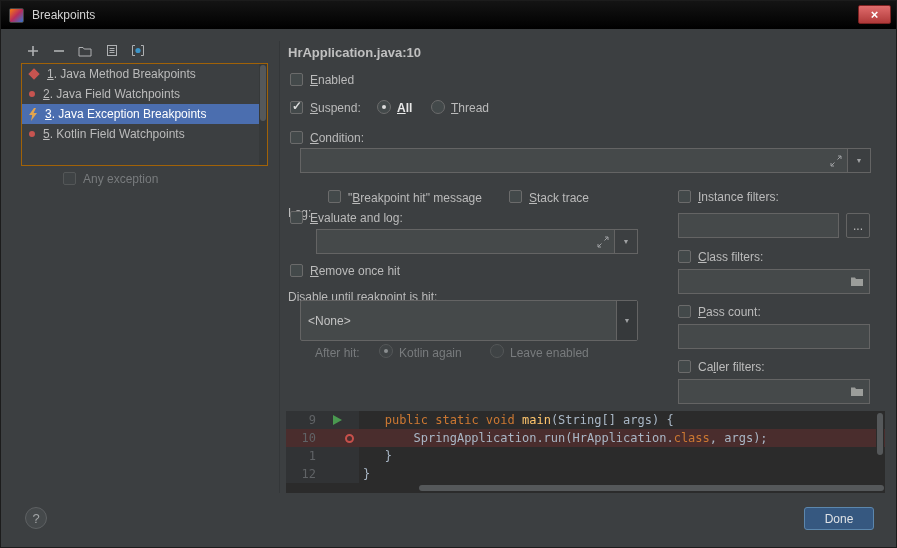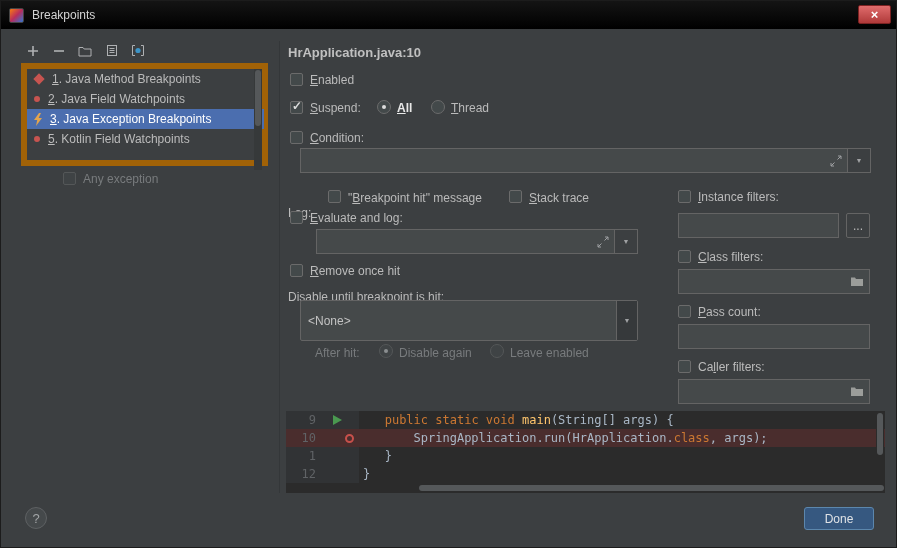--- a/index.html
+++ b/index.html
@@ -51,21 +51,21 @@
                   border-left:1px solid #646464; display:flex; align-items:center; justify-content:center; }
 
   .btn-more { position:absolute; background:#3c3f41; border:1px solid #646464; border-radius:2px;
               color:#bbbbbb; font-size:12px; display:flex; align-items:flex-end; justify-content:center;
               padding-bottom:4px; }
 
   
   .tb-ico { position:absolute; width:16px; height:16px; display:flex;
             align-items:center; justify-content:center; }
   .bp-list { position:absolute; left:20px; top:62px; width:247px; height:103px;
-             border:6px solid #a16207; background:#3c3f41; }
+             border:1px solid #a16207; background:#3c3f41; }
   .bp-row { height:20px; display:flex; align-items:center; padding-left:6px; width:237px; }
   .bp-row.sel { background:#4b6eaf; }
   .bp-row .txt { font-size:12px; color:#bbbbbb; margin-left:7px; white-space:nowrap; }
   .bp-row.sel .txt { color:#ffffff; }
   .ic-diamond { width:8px; height:8px; background:#c75450; transform:rotate(45deg); flex:none; margin:0 2px; }
   .ic-eye { width:4px; height:4px; border:3px solid #c75450; border-radius:50%; flex:none; margin:0 1px; }
   .ic-bolt { flex:none; display:flex; }
   .bp-scroll { position:absolute; right:0; top:0; width:8px; height:101px; background:#36393a; }
   .bp-thumb { position:absolute; left:1px; top:1px; width:6px; height:56px; background:#55585a; border-radius:3px; }
   .panel-divider { position:absolute; left:278px; top:40px; width:1px; height:452px; background:#343739; }
@@ -216,31 +216,31 @@
         </svg>
     </span>
     <span class="drop-btn">
         <span class="tri">▼</span>
       </span>
   </div>
 
   <span class="cb" style="left:289px;top:263px;"></span>
   <span class="lbl" style="left:309px;top:263px;"><u>R</u>emove once hit</span>
 
-  <span class="lbl" style="left:287px;top:289px;">Disable until breakpoint is hit:</span>
+  <span class="lbl" style="left:287px;top:289px;">Disable until reakpoint is hit:</span>
   <div class="combo" style="left:299px;top:299px;width:338px;height:41px;">
     <span class="val">&lt;None&gt;</span>
     <span class="arrow">
         <span class="tri">▼</span>
       </span>
   </div>
 
   <span class="lbl dis" style="left:314px;top:345px;">After hit:</span>
   <span class="radio dis selected" style="left:378px;top:343px;"></span>
-  <span class="lbl dis" style="left:398px;top:345px;">Disable again</span>
+  <span class="lbl dis" style="left:398px;top:345px;">Kotlin again</span>
   <span class="radio dis" style="left:489px;top:343px;"></span>
   <span class="lbl dis" style="left:509px;top:345px;">Leave enabled</span>
 
   <span class="cb" style="left:677px;top:189px;"></span>
   <span class="lbl" style="left:697px;top:189px;"><u>I</u>nstance filters:</span>
   <div class="field" style="left:677px;top:212px;width:161px;height:25px;"></div>
   <div class="btn-more" style="left:845px;top:212px;width:24px;height:25px;">...</div>
 
   <span class="cb" style="left:677px;top:249px;"></span>
   <span class="lbl" style="left:697px;top:249px;"><u>C</u>lass filters:</span>

